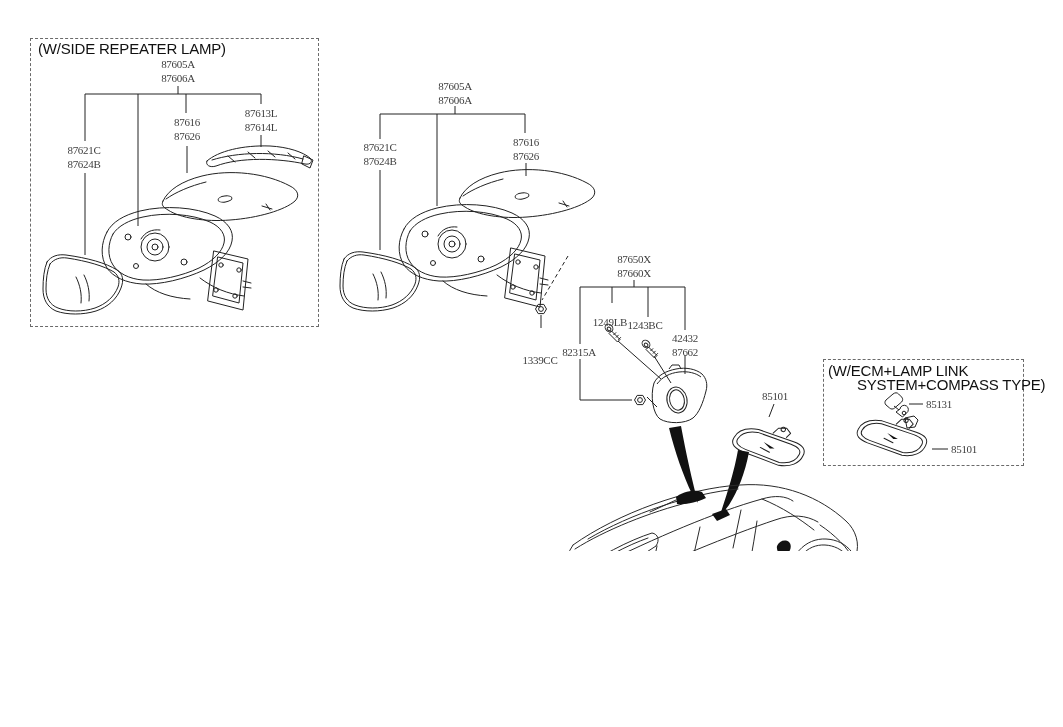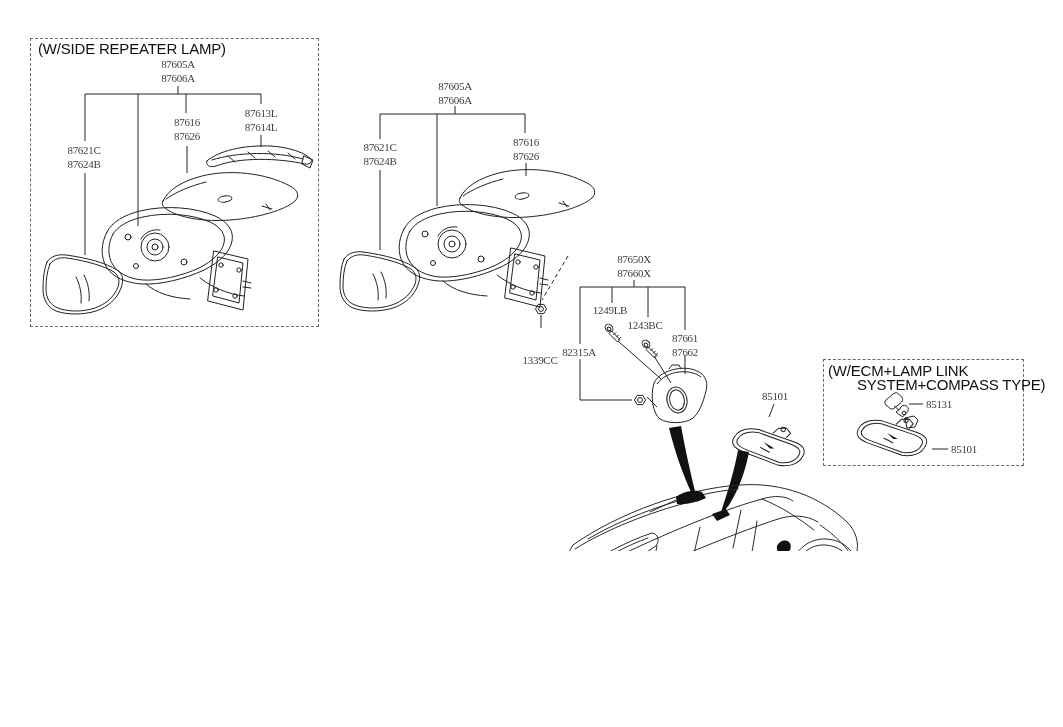--- a/index.html
+++ b/index.html
@@ -198,23 +198,23 @@
   <div class="lbl" style="left:415px;top:80px;width:80px;">87605A
 87606A</div>
   <div class="lbl" style="left:340px;top:141px;width:80px;">87621C
 87624B</div>
   <div class="lbl" style="left:486px;top:136px;width:80px;">87616
 87626</div>
   <div class="lbl single" style="left:500px;top:330px;width:80px;margin-top:24px;">1339CC</div>
 
   <div class="lbl" style="left:594px;top:253px;width:80px;">87650X
 87660X</div>
-  <div class="lbl single" style="left:570px;top:304px;width:80px;">1249LB</div>
+  <div class="lbl single" style="left:570px;top:316px;width:80px;">1249LB</div>
   <div class="lbl single" style="left:605px;top:319px;width:80px;">1243BC</div>
-  <div class="lbl" style="left:645px;top:332px;width:80px;">87661
+  <div class="lbl" style="left:645px;top:332px;width:80px;">42432
 87662</div>
   <div class="lbl single" style="left:539px;top:346px;width:80px;">82315A</div>
 
   <div class="lbl single" style="left:735px;top:390px;width:80px;">85101</div>
 
   <div class="boxtitle" style="left:828px;top:364px;">(W/ECM+LAMP LINK</div>
   <div class="boxtitle" style="left:846px;top:378px;margin-left:11px;">SYSTEM+COMPASS TYPE)</div>
   <div class="lbl single lft" style="left:926px;top:398px;">85131</div>
   <div class="lbl single lft" style="left:951px;top:443px;">85101</div>
 

